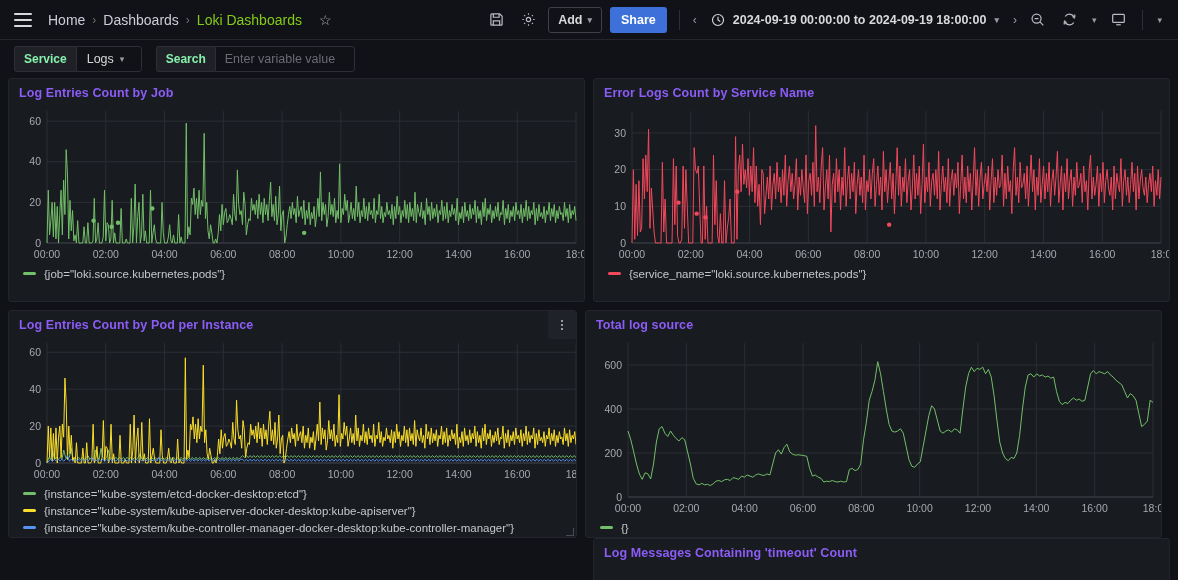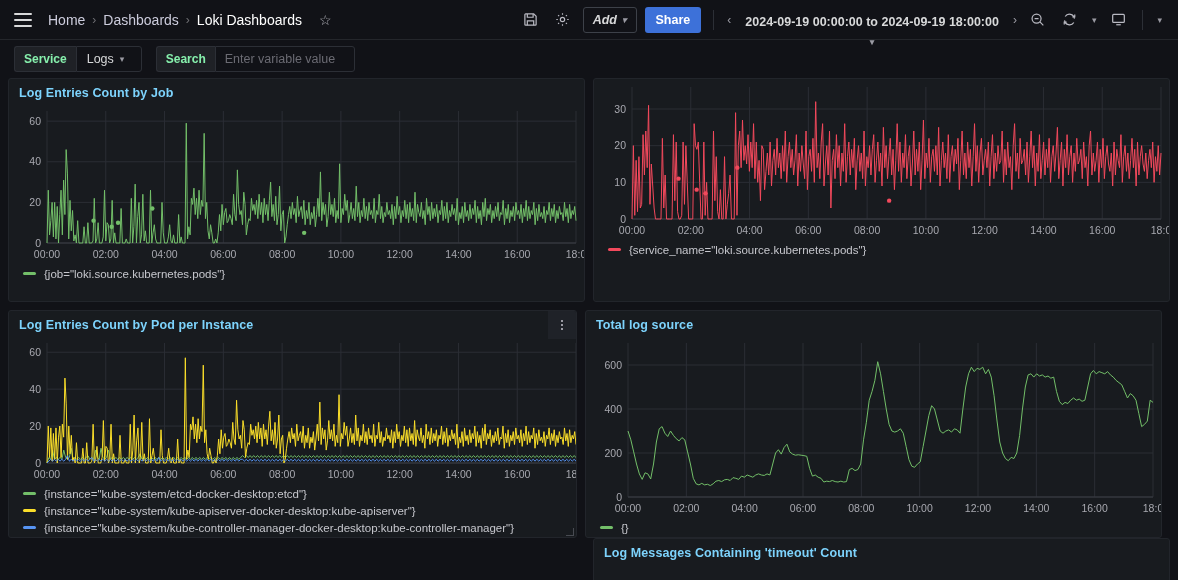--- a/index.html
+++ b/index.html
@@ -17,42 +17,42 @@
     height: 40px; display: flex; align-items: center;
     background: #111217;
     border-bottom: 1px solid #24262b;
     padding: 0 10px 0 14px;
   }
   .hamburger { width: 18px; height: 14px; display:flex; flex-direction:column; justify-content:space-between; cursor:pointer; margin-right:16px;}
   .hamburger i { display:block; height:2px; background:#d8d9da; border-radius:1px;}
   .crumbs { display:flex; align-items:center; gap:7px; font-size:14px;justify-content:center; }
   .crumbs a { color:#ccccdc; text-decoration:none; cursor:pointer; }
   .crumbs .sep { color:#6e6e73; font-size:12px; }
-  .crumbs .current { color:#ffffff; }
+  .crumbs .current { color:#84cc16; }
   .star { margin-left:10px; color:#b0b0b8; font-size:14px; cursor:pointer; }
   .spacer { flex:1 1 auto; }
   .tb-icon {
     width:26px; height:26px; display:inline-flex; align-items:center; justify-content:center;
     color:#b9b9c2; cursor:pointer; border-radius:3px; margin:0 3px;
   }
   .tb-icon svg { display:block; }
   .btn-outline {
     height:26px; padding:0 9px; display:inline-flex; align-items:center; gap:5px;
     border:1px solid #3d4149; border-radius:3px; background:transparent;
-    color:#d8d9da; font-size:12.5px; font-weight:600; cursor:pointer; margin:0 4px;font-style:italic;
+    color:#d8d9da; font-size:12.5px; font-weight:600; cursor:pointer; margin:0 4px;
   }
   .btn-primary {
     height:26px; padding:0 11px; display:inline-flex; align-items:center;
     border-radius:3px; background:#3d71d9; color:#fff; font-size:12.5px;
     font-weight:600; cursor:pointer; border:none; margin:12px 4px;
   }
   .divider-v { width:1px; height:20px; background:#2c2f36; margin:0 8px; }
   .timerange {
     height:26px; display:inline-flex; align-items:center; gap:8px; padding:0 9px;
-    color:#d8d9da; font-size:12.5px; font-weight:600; cursor:pointer; border-radius:3px;flex-direction:column;
+    color:#d8d9da; font-size:12.5px; font-weight:600; cursor:pointer; border-radius:3px;
   }
   .chev { font-size:9px; color:#9a9aa3; }
   .nav-arrow { color:#9a9aa3; font-size:12px; padding:0 5px; cursor:pointer; }
 
   
   .varbar {
     height:38px; display:flex; align-items:center; gap:0px;
     padding:0 14px; background:#111217;
   }
   .varlabel {
@@ -75,21 +75,21 @@
 
   
   .grid {
     padding:0 8px 8px 8px; display:flex; flex-wrap:wrap; gap:8px;
   }
   .panel {
     background:#181b1f; border:1px solid #22252b; border-radius:3px;
     position:relative; overflow:hidden;
   }
   .panel-title {
-    font-size:12.5px; font-weight:600; color:#7dd3fc;
+    font-size:12.5px; font-weight:600; color:#8b5cf6;
     padding:7px 10px 3px 10px; letter-spacing:.1px;
   }
   .panel-menu {
     position:absolute; top:0; right:0; width:28px; height:28px;
     display:flex; align-items:center; justify-content:center;
     background:#1f2228; cursor:pointer;
   }
   .panel-menu i { width:2px; height:2px; background:#9a9aa3; display:block;
     box-shadow:0 4px 0 #9a9aa3, 0 -4px 0 #9a9aa3; }
   .plot-wrap { position:relative; }
@@ -249,20 +249,21 @@
     </div>
     <div class="legend">
       <div class="legend-row">
         <span class="legend-swatch" style="background:#73bf69"></span>
         <span class="legend-text">{job="loki.source.kubernetes.pods"}</span>
       </div>
     </div>
   </div>
 
   <div class="panel" style="width:577px;height:224px">
+    <div class="panel-title">Error Logs Count by Service Name</div>
     <div class="plot-wrap">
       <svg id="plot1" width="575" height="160">
           <line x1="38" y1="140" x2="567" y2="140" stroke="#2b2e35" stroke-width="1"></line>
           <text x="32" y="143.5" text-anchor="end" class="axis-text">0</text>
           <line x1="38" y1="103.33333333333333" x2="567" y2="103.33333333333333" stroke="#2b2e35" stroke-width="1"></line>
           <text x="32" y="106.83333333333333" text-anchor="end" class="axis-text">10</text>
           <line x1="38" y1="66.66666666666666" x2="567" y2="66.66666666666666" stroke="#2b2e35" stroke-width="1"></line>
           <text x="32" y="70.16666666666666" text-anchor="end" class="axis-text">20</text>
           <line x1="38" y1="30" x2="567" y2="30" stroke="#2b2e35" stroke-width="1"></line>
           <text x="32" y="33.5" text-anchor="end" class="axis-text">30</text>

